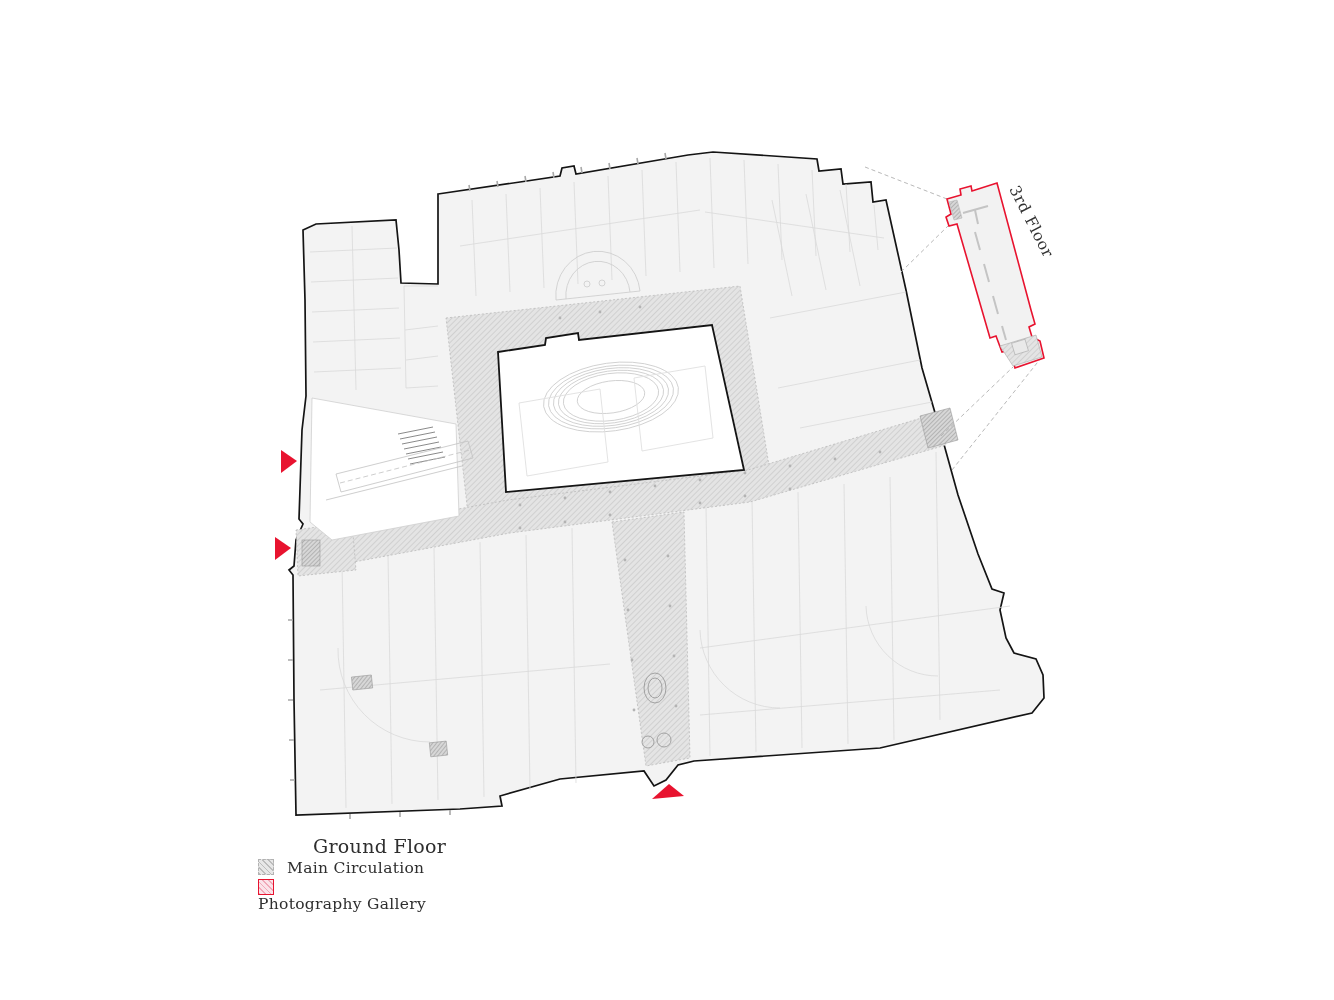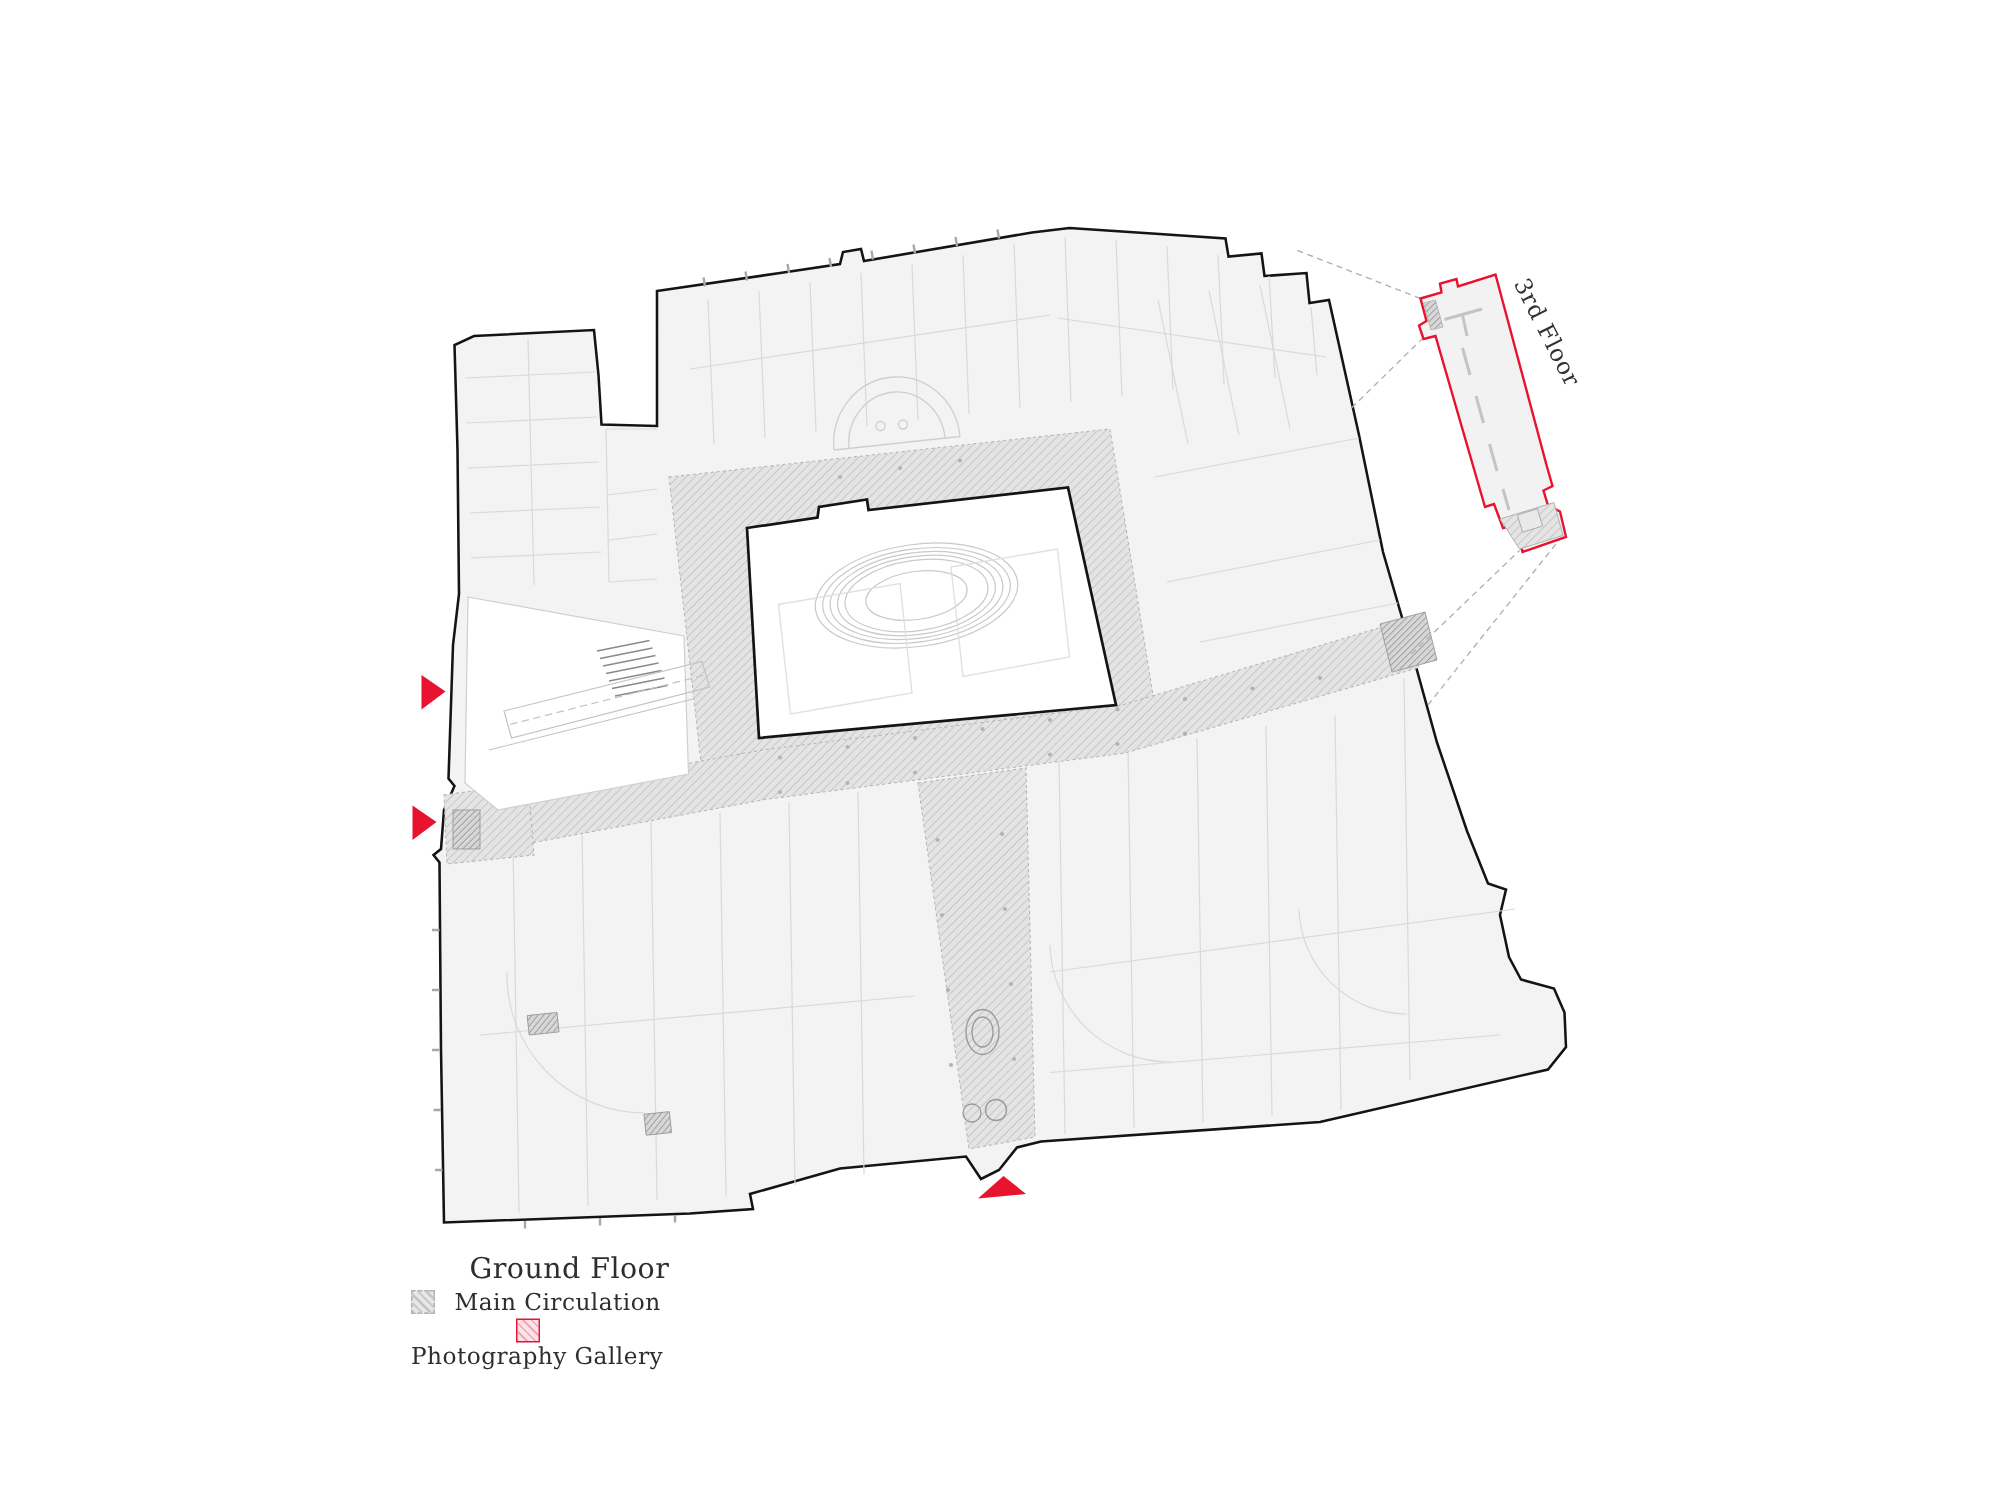--- a/index.html
+++ b/index.html
@@ -2,21 +2,21 @@
 <html><head>
 <meta charset="utf-8">
 <style>
   html,body{margin:0;padding:0;background:#ffffff;}
   .stage{position:relative;width:1334px;height:1000px;background:#ffffff;overflow:hidden;
          font-family:"DejaVu Serif","Liberation Serif",serif;}
   .plan-svg{position:absolute;left:0;top:0;}
   
   .legend{position:absolute;left:258px;top:834px;color:#2e2e2e;}
   .legend-title{position:absolute;left:31px;top:1px;font-size:19px;letter-spacing:.3px;white-space:nowrap;margin-left:24px;}
-  .legend-row{position:absolute;left:16px;display:flex;align-items:center;white-space:nowrap;}
+  .legend-row{position:absolute;left:0;display:flex;white-space:nowrap;}
   .legend-row.r1{top:25px;}
   .legend-row.r2{top:45px;flex-direction:column;}
   .swatch{width:16px;height:16px;box-sizing:border-box;margin-right:13px;flex:0 0 auto;}
   .swatch.gray{background:repeating-linear-gradient(45deg,#bcbcbc 0 1px,#e7e7e7 1px 4px);
                border:1px dashed #b2b2b2;}
   .swatch.red{background:repeating-linear-gradient(45deg,#f0a9b8 0 1px,#fbe3e9 1px 4px);
               border:1.5px solid #e8132f;}
   .legend-label{font-size:15.5px;letter-spacing:.3px;}
   text.inset-label{font-size:15.5px;letter-spacing:.5px;fill:#333;}
 </style>

